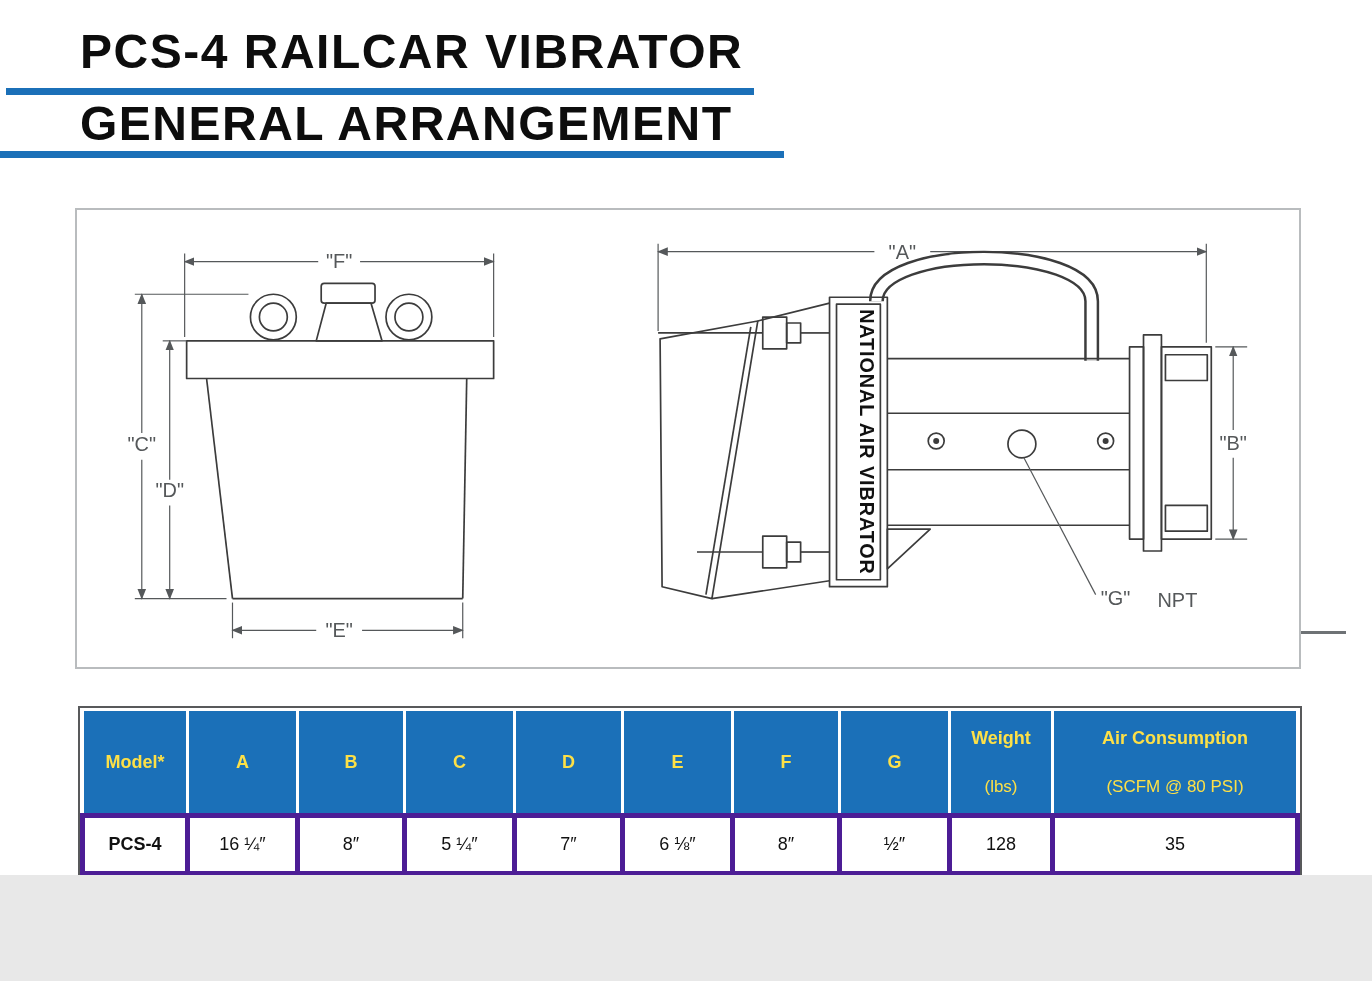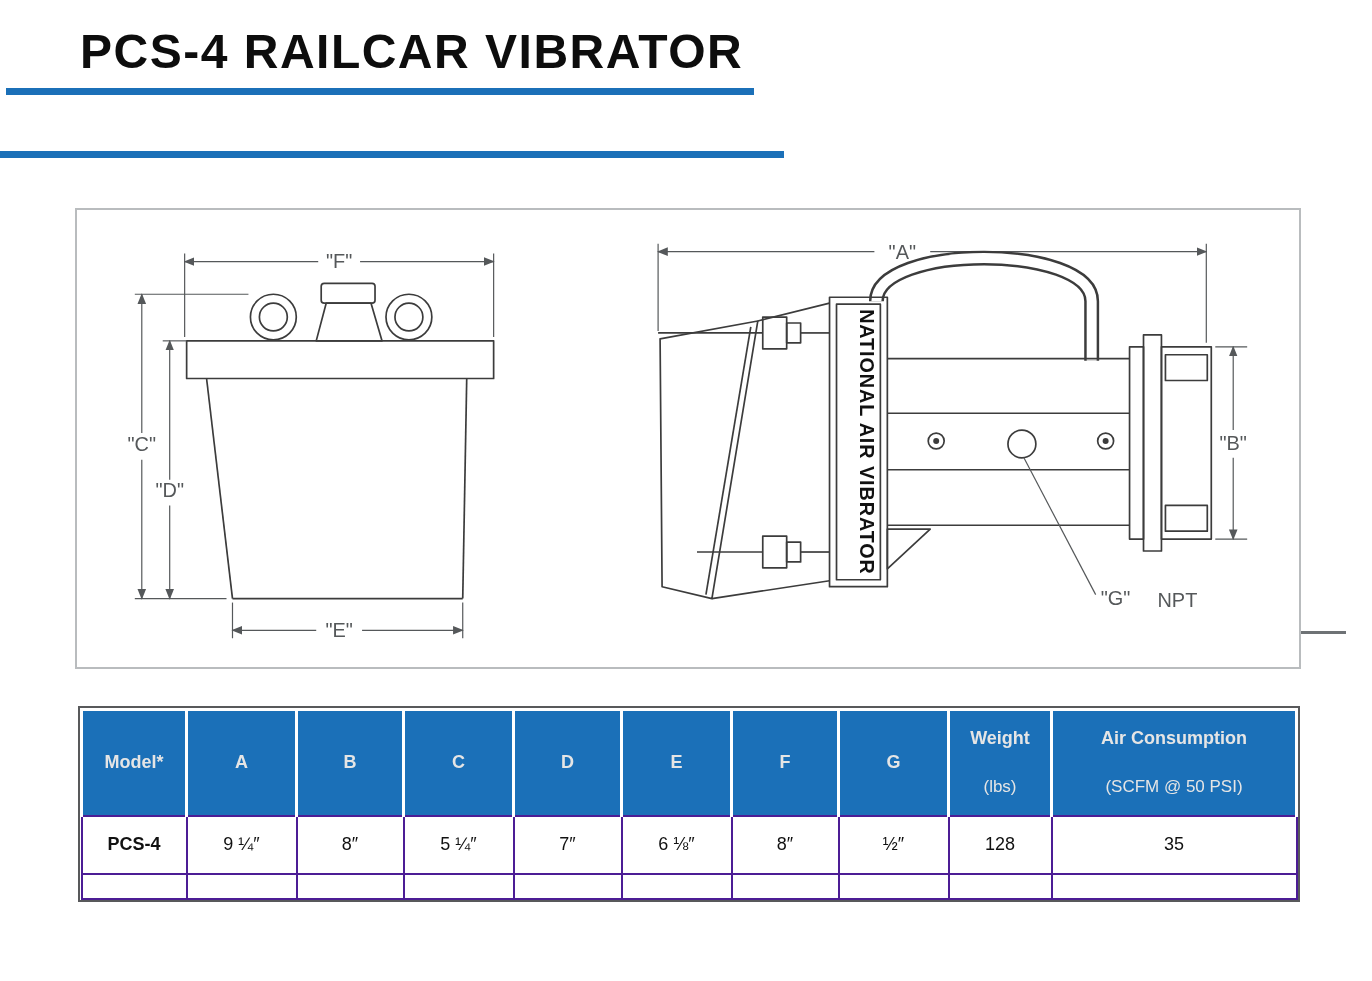--- a/index.html
+++ b/index.html
@@ -1,19 +1,19 @@
 <!DOCTYPE html>
 <html style="--accent: #1b70b8;"><head>
 <meta charset="utf-8">
 <style>
   :root { --accent: #1b70b8; }
   * { box-sizing: border-box; margin: 0; padding: 0; }
   body { background: #e8e8e8; font-family: "Liberation Sans", sans-serif; }
   #page {
-    position: relative; width: 1372px; height: 981px;
+    position: relative; width: 1372px; height: 875px;
     background: #ffffff; overflow: hidden; margin: 0 auto;
     font-family: "Liberation Sans", sans-serif;
   }
   .title {
     position: absolute; left: 80px;
     font-size: 48px; font-weight: bold; color: #0d0d0d;
     letter-spacing: 1.5px; white-space: nowrap;
   }
   #title-line1 { top: 24px; }
   #title-line2 { top: 96px; }
@@ -33,42 +33,43 @@
   .dim  { stroke: #55585a; stroke-width: 1.2; fill: none; }
   .dimtext { fill: #55585a; font-size: 20px; }
   .brandtext { fill: #111; font-size: 21px; font-weight: bold; letter-spacing: 1px; }
 
   #table-wrap {
     position: absolute; left: 78px; top: 706px;
     border: 2px solid #58595b; background: #fff;
   }
   table { border-collapse: collapse; table-layout: fixed; width: 1215px; }
   thead th {
-    background: var(--accent); color: #e5e5e5;
+    background: var(--accent); color: #fde047;
     border: 3px solid #ffffff; border-bottom: 1px solid #8a8d8f;
     height: 106px; text-align: center; vertical-align: middle;
     font-size: 18px; font-weight: bold; padding: 0;
   }
   .hs { font-weight: normal; font-size: 17px; margin-top: 28px; }
   .hs:empty { display: none; }
   tbody td {
-    border: 2px solid #4c1d95; background: #fff;
+    border: 5px solid #4c1d95; background: #fff;
     text-align: center; vertical-align: middle;
     font-size: 18px; color: #111; height: 58px; padding: 0 4px;
   }
   td.model-cell { font-weight: bold; }
   tr.empty-row td { height: 25px; }
 </style>
 </head>
 <body>
 
 <div id="page">
 
   <div id="title-line1" class="title">PCS-4 RAILCAR VIBRATOR</div>
   <div id="bar1" class="accent-bar"></div>
+  <div id="title-line2" class="title">GENERAL ARRANGEMENT</div>
   <div id="bar2" class="accent-bar"></div>
 
   <div id="diagram-panel">
     <svg viewBox="0 0 1226 461" preserveAspectRatio="none">
       <defs>
         <marker id="arr" viewBox="0 0 10 10" refX="9" refY="5" markerWidth="9" markerHeight="9" orient="auto-start-reverse">
           <path d="M0,1 L10,5 L0,9 z" fill="#55585a"></path>
         </marker>
       </defs>
 
@@ -213,28 +214,28 @@
             </th>
           <th>
               <div class="hl">G</div>
             </th>
           <th>
               <div class="hl">Weight</div>
               <div class="hs">(lbs)</div>
             </th>
           <th>
               <div class="hl">Air Consumption</div>
-              <div class="hs">(SCFM @ 50 PSI)</div>
+              <div class="hs">(SCFM @ 80 PSI)</div>
             </th>
         </tr>
       </thead>
       <tbody>
         <tr>
           <td class="model-cell">PCS-4</td>
-          <td>9 ¼″</td>
+          <td>16 ¼″</td>
           <td>8″</td>
           <td>5 ¼″</td>
           <td>7″</td>
           <td>6 ⅛″</td>
           <td>8″</td>
           <td>½″</td>
           <td>128</td>
           <td>35</td>
         </tr>
         <tr class="empty-row">

